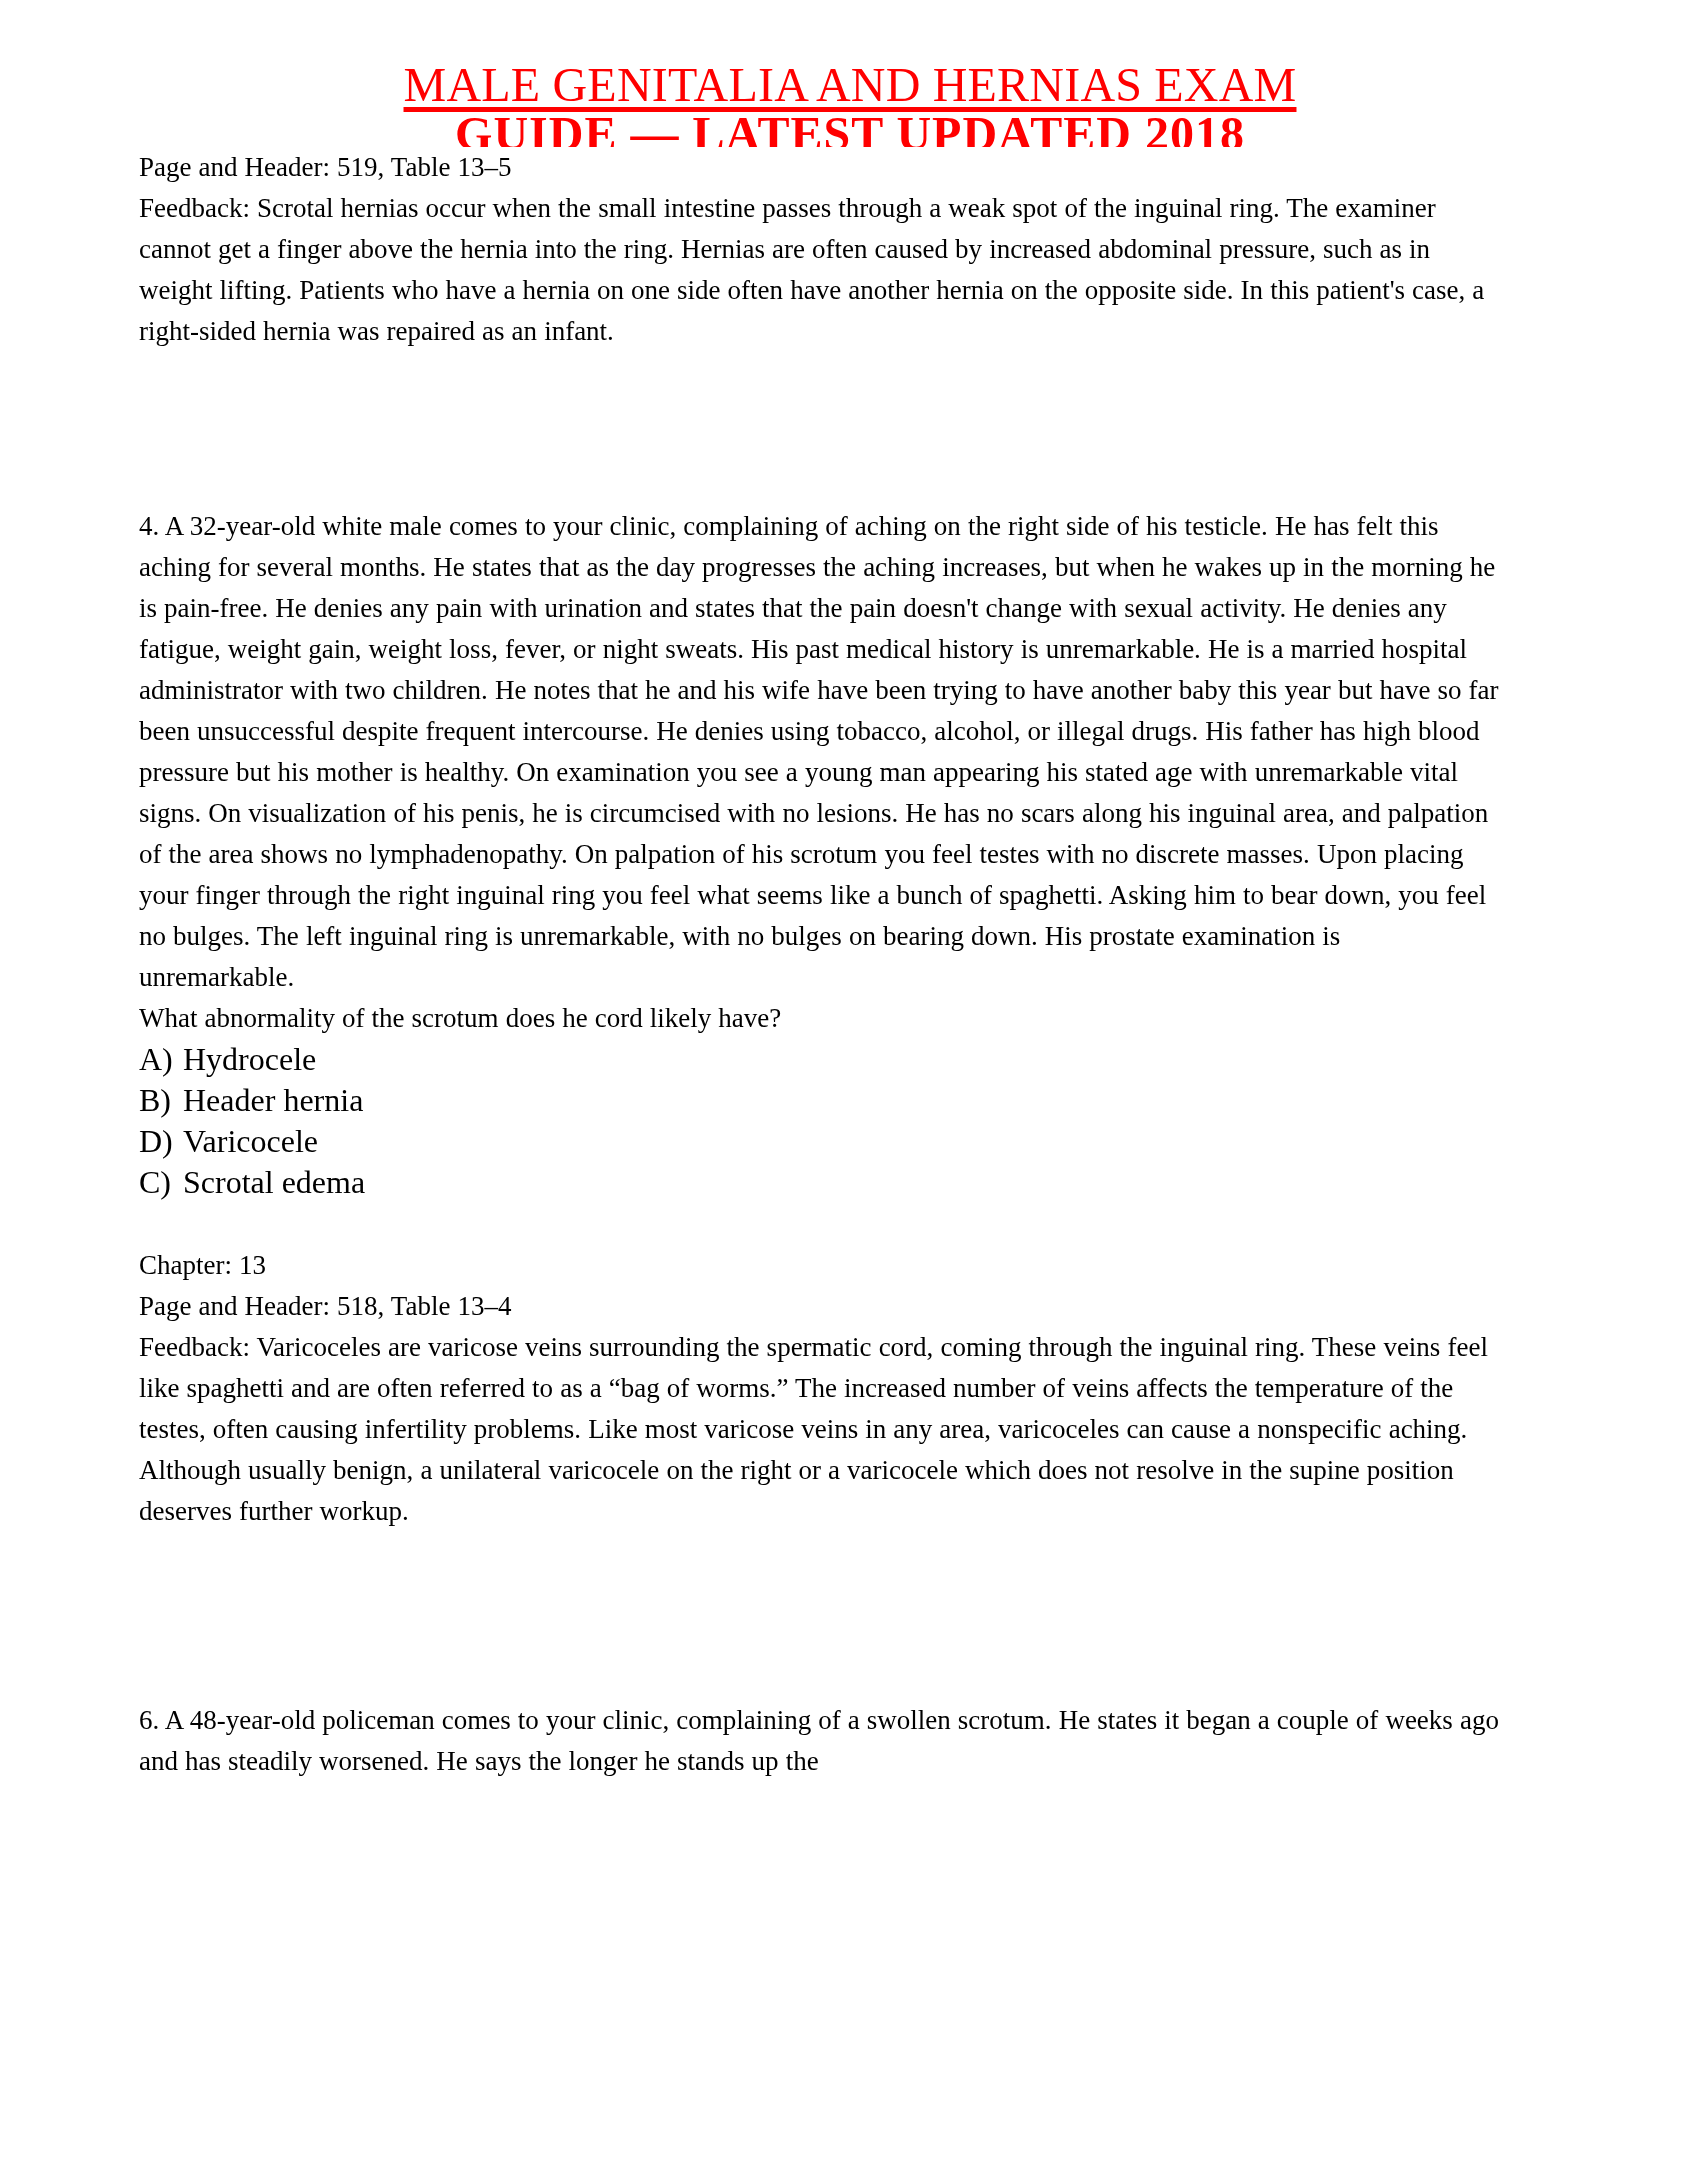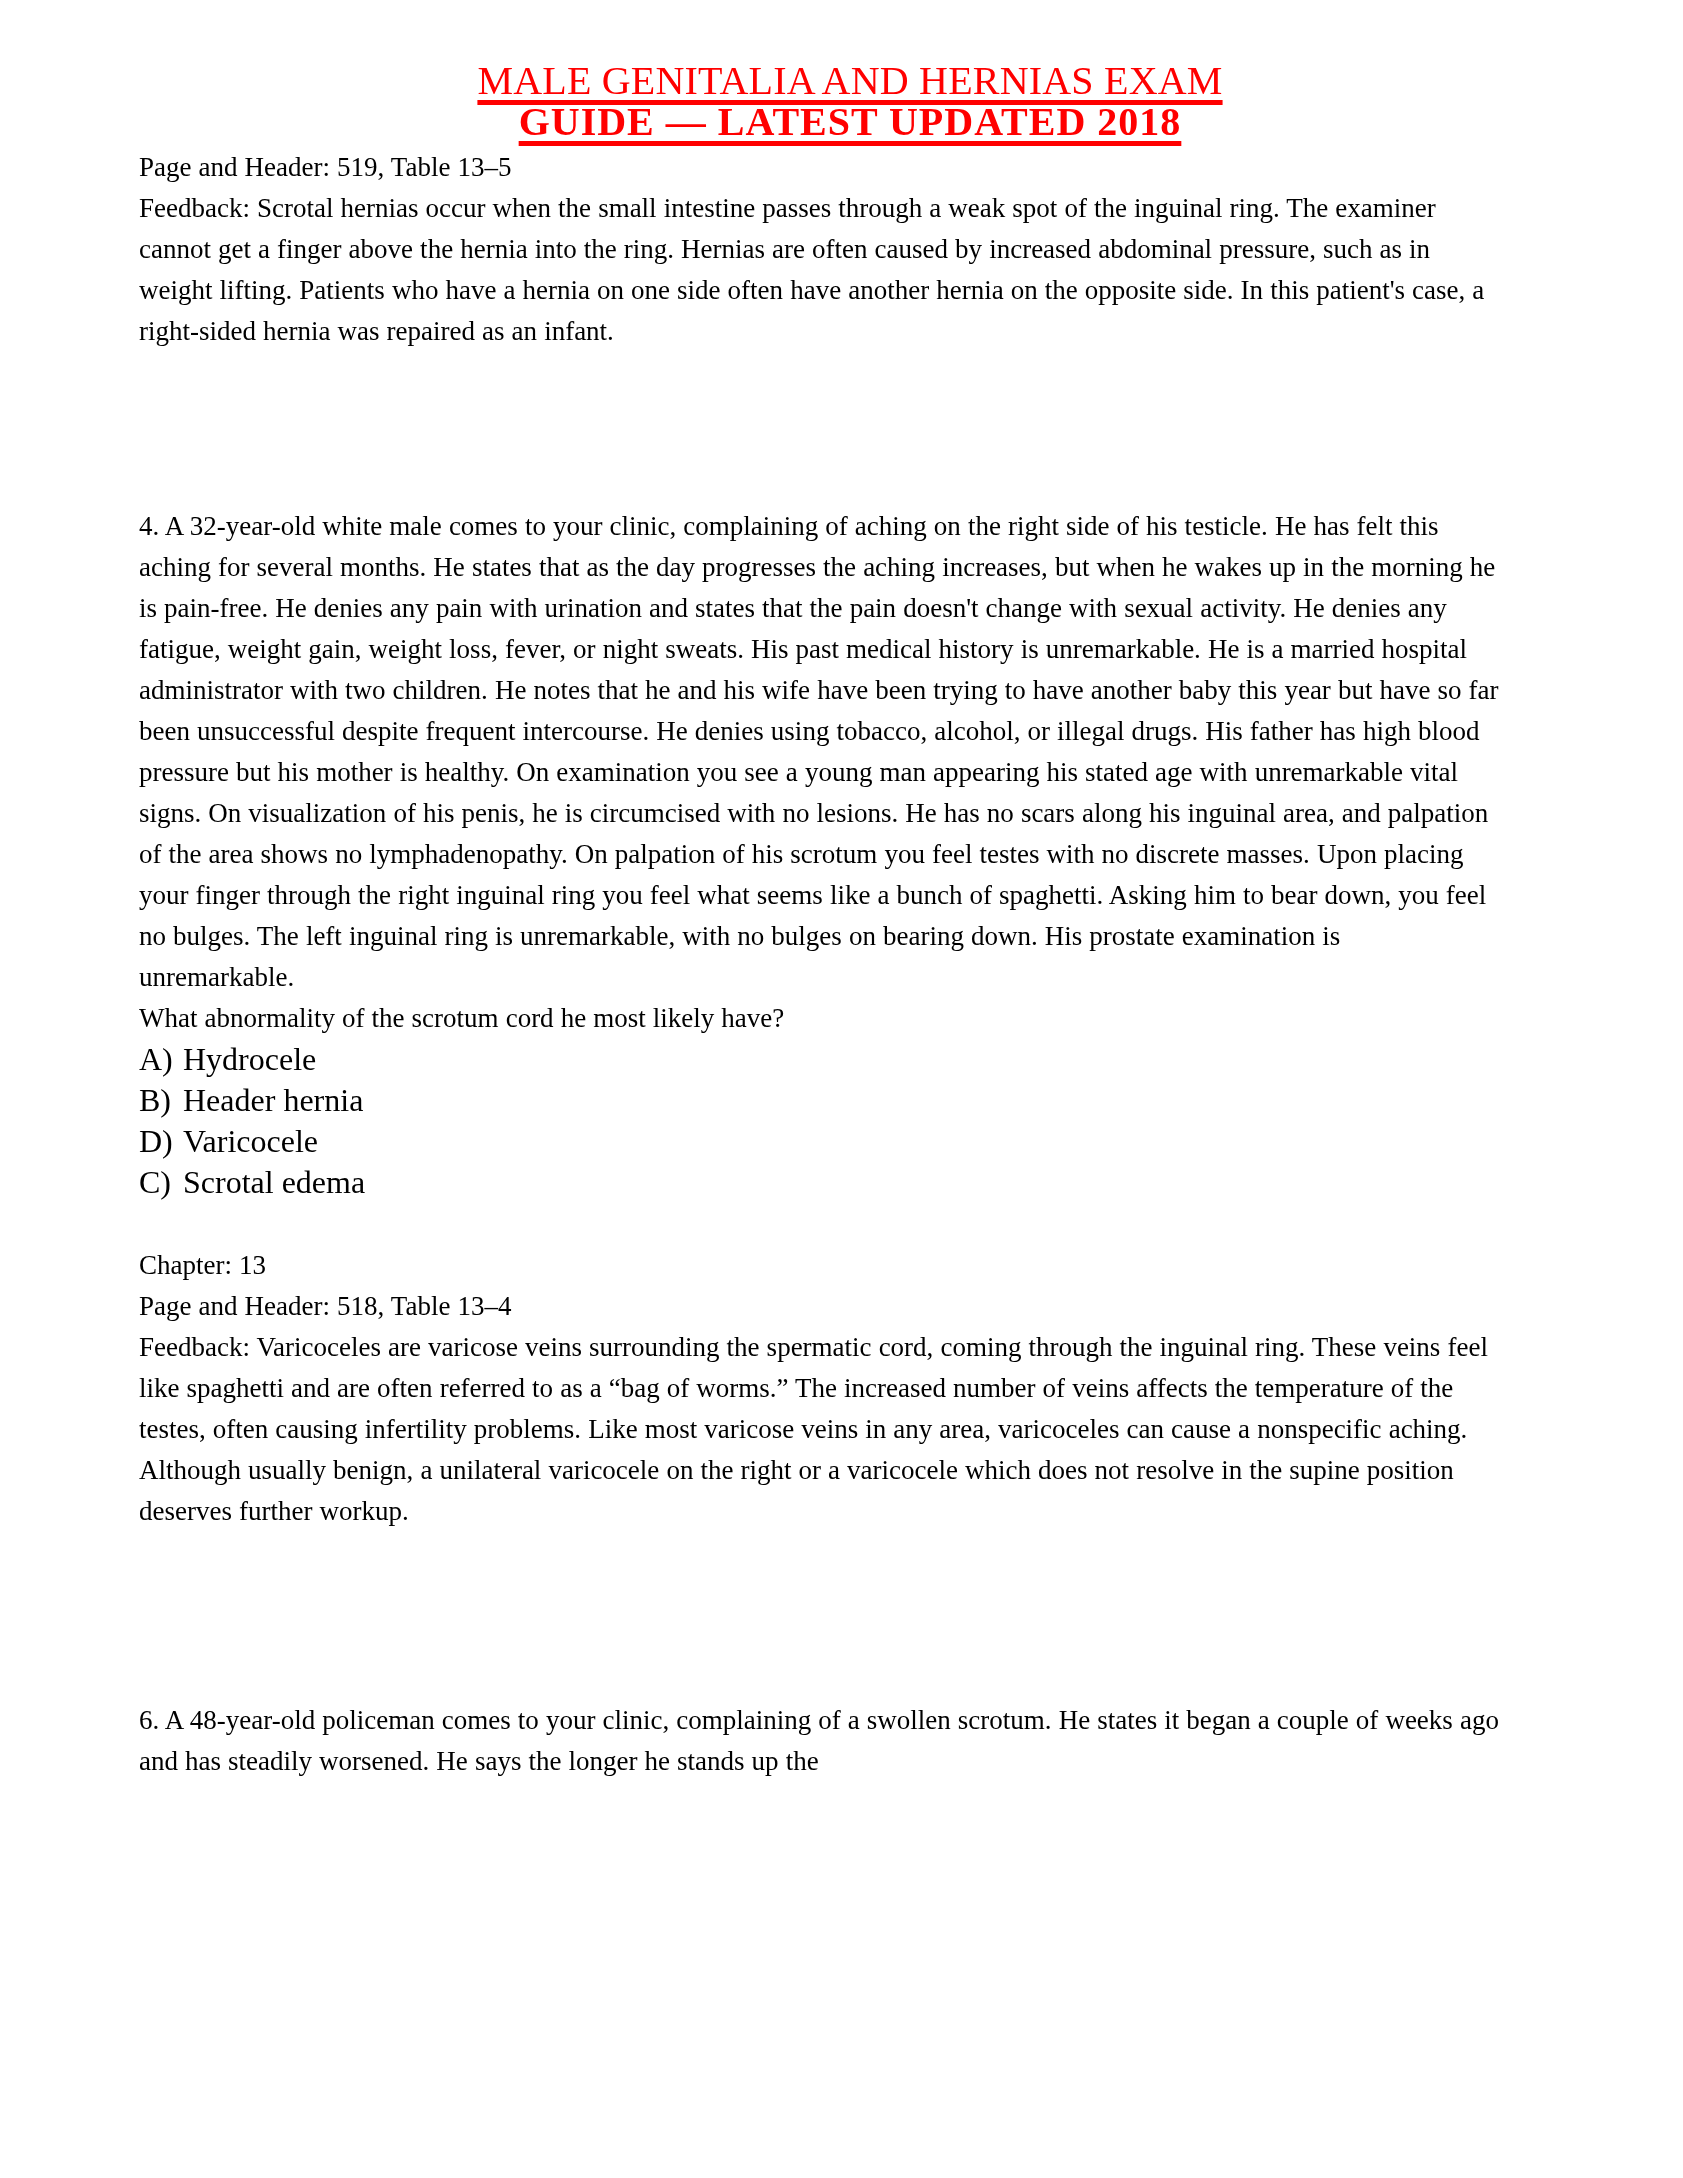--- a/index.html
+++ b/index.html
@@ -18,21 +18,21 @@
   }
 
   
   .doc-header {
     position: absolute;
     top: 61px;
     left: 147px;
     width: 1406px;
     text-align: center;
     color: #FF0000;
-    font-size: 40px;
+    font-size: 48px;
     line-height: 1.02;
     font-weight: normal;
     letter-spacing: 0.2px;
     white-space: nowrap;
     z-index: 1;
   }
   .doc-header .hdr-line {
     display: block;
     text-decoration: underline;
     text-decoration-color: #FF0000;
@@ -115,21 +115,21 @@
 
     <div>
       <p class="para meta-line">Page and Header:  519, Table 13–5</p>
       <p class="para">Feedback: Scrotal hernias occur when the small intestine passes through a weak spot of the inguinal ring. The examiner cannot get a finger above the hernia into the ring. Hernias are often caused by increased abdominal pressure, such as in weight lifting. Patients who have a hernia on one side often have another hernia on the opposite side. In this patient's case, a right-sided hernia was repaired as an infant.</p>
     </div>
 
     <div class="spacer-xl"></div>
 
     <div>
       <p class="para">4.  A 32-year-old white male comes to your clinic, complaining of aching on the right side of his testicle. He has felt this aching for several months. He states that as the day progresses the aching increases, but when he wakes up in the morning he is pain-free. He denies any pain with urination and states that the pain doesn't change with sexual activity. He denies any fatigue, weight gain, weight loss, fever, or night sweats. His past medical history is unremarkable. He is a married hospital administrator with two children. He notes that he and his wife have been trying to have another baby this year but have so far been unsuccessful despite frequent intercourse. He denies using tobacco, alcohol, or illegal drugs. His father has high blood pressure but his mother is healthy. On examination you see a young man appearing his stated age with unremarkable vital signs. On visualization of his penis, he is circumcised with no lesions. He has no scars along his inguinal area, and palpation of the area shows no lymphadenopathy. On palpation of his scrotum you feel testes with no discrete masses. Upon placing your finger through the right inguinal ring you feel what seems like a bunch of spaghetti. Asking him to bear down, you feel no bulges. The left inguinal ring is unremarkable, with no bulges on bearing down. His prostate examination is unremarkable.</p>
-      <p class="para">What abnormality of the scrotum cord he most likely have?</p>
+      <p class="para">What abnormality of the scrotum does he cord likely have?</p>
 
       <ul class="opt-list">
         <li>
           <span class="opt-letter">A)</span><span>Hydrocele</span>
         </li>
         <li>
           <span class="opt-letter">B)</span><span>Header hernia</span>
         </li>
         <li>
           <span class="opt-letter">D)</span><span>Varicocele</span>

